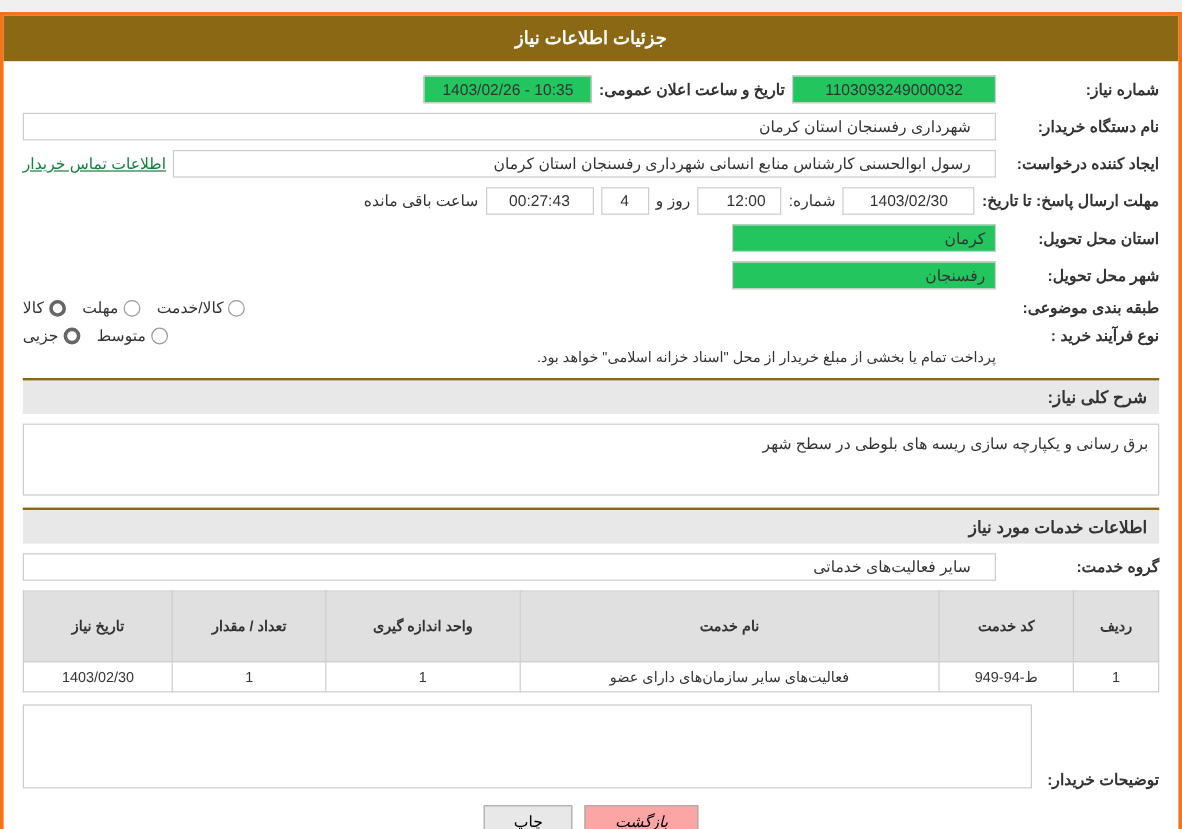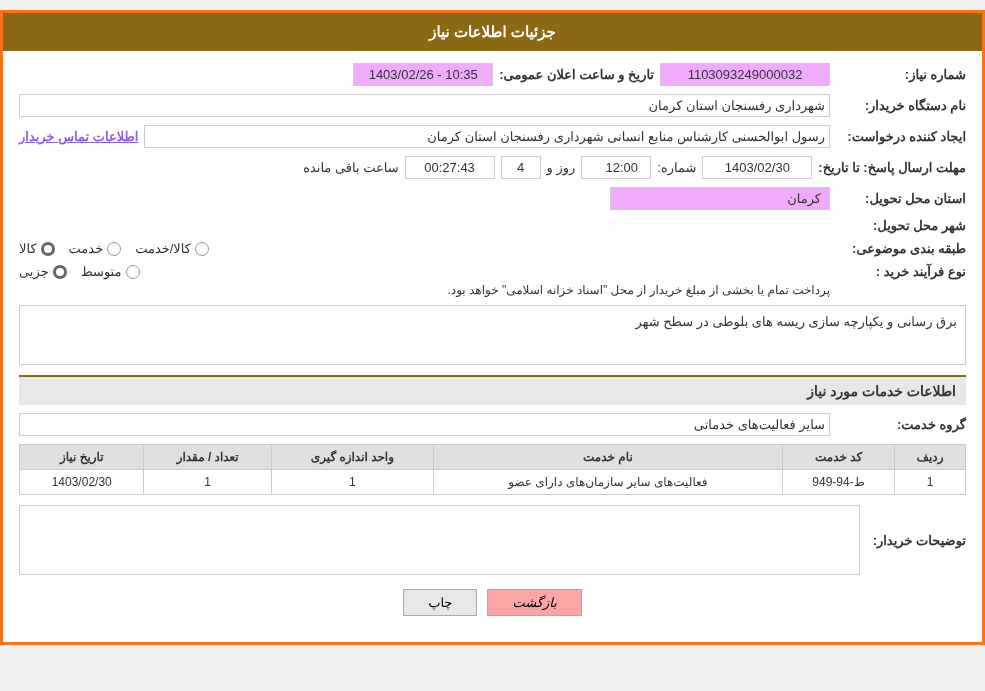--- a/index.html
+++ b/index.html
@@ -37,35 +37,34 @@
       color: #333;
       font-weight: bold;
       white-space: nowrap;
       min-width: 130px;
       text-align: right;
     }
     .value-box {
       border: 1px solid #ccc;
       padding: 3px 8px;
       min-width: 200px;
-      background: #f0abfc;
+      background: #22c55e;
       text-align: right;
     }
     .value-box-wide {
       border: 1px solid #ccc;
-      padding: 3px 4px;
+      padding: 3px 20px;
       flex: 1;
       background: #fff;
       text-align: right;
     }
     .link-text {
-      color: #8b5cf6;
+      color: #15803d;
       text-decoration: underline;
       cursor: pointer;
-      font-weight: bold;
     }
     .inline-label {
       white-space: nowrap;
       color: #333;
     }
     .small-box {
       border: 1px solid #ccc;
       padding: 3px 8px;
       background: #fff;
       min-width: 110px;
@@ -119,33 +118,33 @@
     }
     .services-table {
       width: 100%;
       border-collapse: collapse;
       margin-top: 8px;
       font-size: 12px;
     }
     .services-table th {
       background: #e0e0e0;
       border: 1px solid #ccc;
+      padding: 22px 8px;
+      text-align: center;
+      font-weight: bold;
+    }
+    .services-table td {
+      border: 1px solid #ccc;
       padding: 5px 8px;
       text-align: center;
-      font-weight: bold;
-    }
-    .services-table td {
-      border: 1px solid #ccc;
-      padding: 5px 8px;
-      text-align: center;
       background: #fff;
     }
     .buyer-desc-row {
       display: flex;
-      align-items: center;
+      align-items: flex-end;
       gap: 6px;
       margin-bottom: 8px;
     }
     .buyer-desc-box {
       border: 1px solid #ccc;
       min-height: 70px;
       background: #fff;
       flex: 1;
       padding: 6px;
       text-align: right;
@@ -214,32 +213,33 @@
       <span class="inline-label">ساعت باقی مانده</span>
     </div>
 
     <div class="row">
       <span class="label">استان محل تحویل:</span>
       <div class="value-box" style="min-width:220px;">کرمان</div>
     </div>
 
     <div class="row">
       <span class="label">شهر محل تحویل:</span>
+      <div class="value-box" style="min-width:220px;">رفسنجان</div>
     </div>
 
     <div class="row">
       <span class="label">طبقه بندی موضوعی:</span>
       <div class="radio-group">
         <div class="radio-item">
           <span class="radio-circle"></span>
           <span>کالا/خدمت</span>
         </div>
         <div class="radio-item">
           <span class="radio-circle"></span>
-          <span>خدمت</span>
+          <span>مهلت</span>
         </div>
         <div class="radio-item">
           <span class="radio-circle selected"></span>
           <span>کالا</span>
         </div>
       </div>
     </div>
 
     <div class="row" style="align-items:flex-start;">
       <span class="label">نوع فرآیند خرید :</span>
@@ -251,20 +251,21 @@
           </div>
           <div class="radio-item">
             <span class="radio-circle selected"></span>
             <span>جزیی</span>
           </div>
         </div>
         <div class="note-text" style="text-align:right;font-size:12px;">پرداخت تمام یا بخشی از مبلغ خریدار از محل "اسناد خزانه اسلامی" خواهد بود.</div>
       </div>
     </div>
 
+    <div class="section-header">شرح کلی نیاز:</div>
     <div class="row">
       <div class="description-box">برق رسانی و یکپارچه سازی ریسه های بلوطی در سطح شهر</div>
     </div>
 
     <div class="section-header">اطلاعات خدمات مورد نیاز</div>
 
     <div class="group-row">
       <span class="label">گروه خدمت:</span>
       <div class="value-box-wide">سایر فعالیت‌های خدماتی</div>
     </div>

